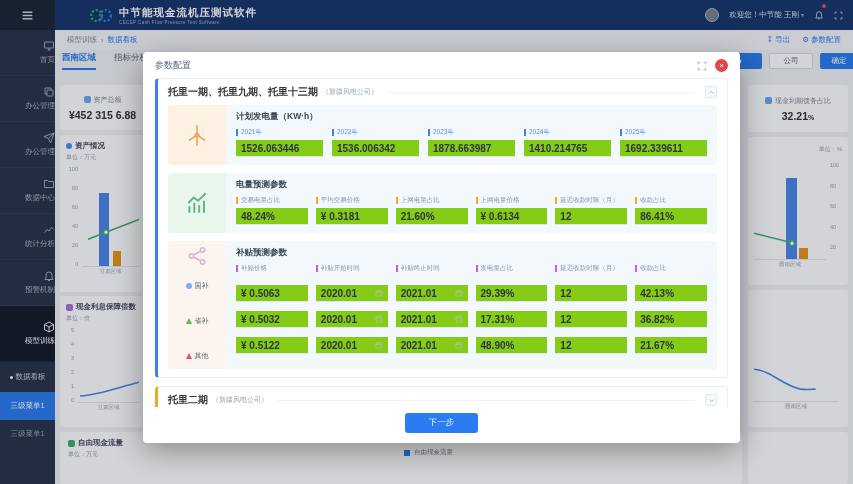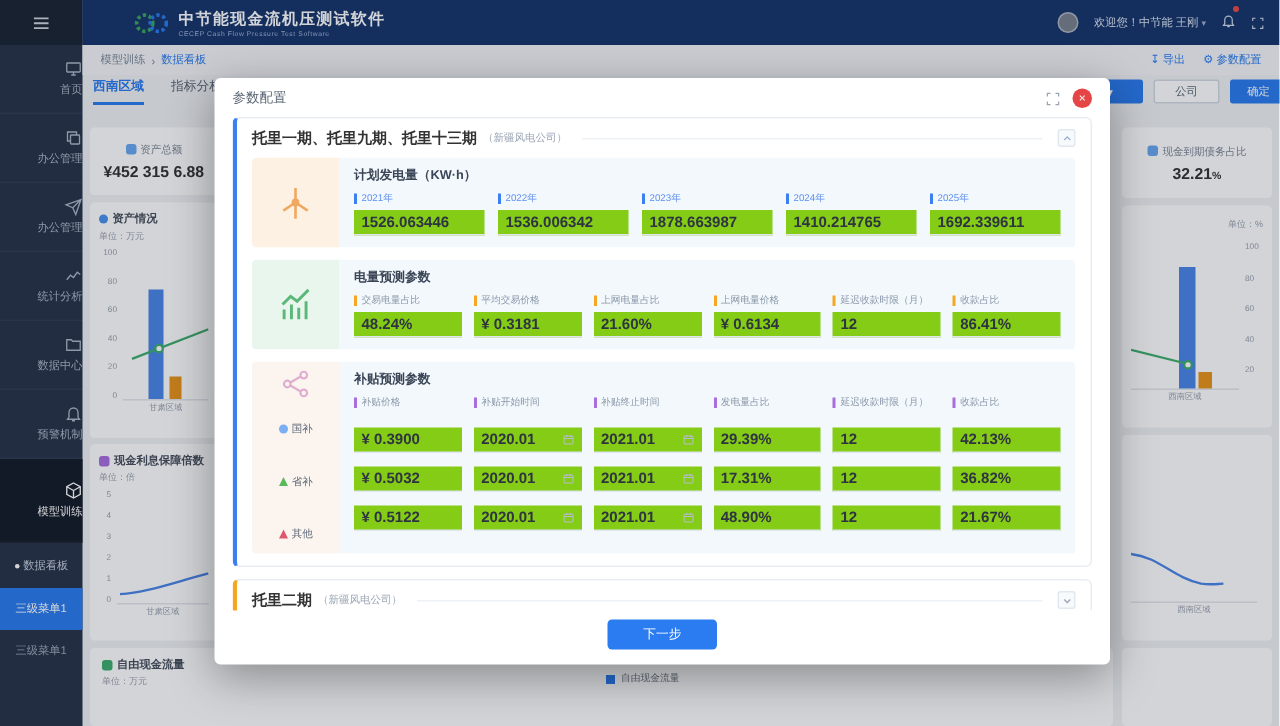--- a/index.html
+++ b/index.html
@@ -131,29 +131,29 @@
       <span>办公管理</span>
     </div>
     <div class="side-item">
       <svg width="12" height="12" viewBox="0 0 24 24" fill="none" stroke-width="1.8">
           <path d="M22 2L11 13M22 2L15 22l-4-9-9-4 20-7z"></path>
         </svg>
       <span>办公管理</span>
     </div>
     <div class="side-item">
       <svg width="12" height="12" viewBox="0 0 24 24" fill="none" stroke-width="1.8">
-          <polyline points="3,17 8,11 12,14 17,7 21,10"></polyline>
-        </svg>
-      <span>统计分析</span>
+          <path d="M3 5h6l2 2h10v12H3V5z"></path>
+        </svg>
+      <span>数据中心</span>
     </div>
     <div class="side-item">
       <svg width="12" height="12" viewBox="0 0 24 24" fill="none" stroke-width="1.8">
-          <path d="M3 5h6l2 2h10v12H3V5z"></path>
-        </svg>
-      <span>数据中心</span>
+          <polyline points="3,17 8,11 12,14 17,7 21,10"></polyline>
+        </svg>
+      <span>统计分析</span>
     </div>
     <div class="side-item">
       <svg width="12" height="12" viewBox="0 0 24 24" fill="none" stroke-width="1.8">
           <path d="M6 16v-6a6 6 0 0112 0v6l2 3H4l2-3z"></path>
           <path d="M10 21h4"></path>
         </svg>
       <span>预警机制</span>
     </div>
     <div class="side-item active">
       <svg width="12" height="12" viewBox="0 0 24 24" fill="none" stroke-width="1.8">
@@ -535,21 +535,21 @@
                 </div>
               <div class="flabel">
                   <span class="bar2 bar-purple"></span>
                   <span>延迟收款时限（月）</span>
                 </div>
               <div class="flabel">
                   <span class="bar2 bar-purple"></span>
                   <span>收款占比</span>
                 </div>
 
-              <div class="fvalue">¥ 0.3900</div>
+              <div class="fvalue">¥ 0.5063</div>
               <div class="fvalue">
                   <span>2020.01</span>
                   <svg width="8" height="8" viewBox="0 0 24 24" fill="none" stroke="#b6bfca" stroke-width="2">
                     <rect x="3" y="5" width="18" height="16" rx="2"></rect>
                     <path d="M3 10h18M8 3v4M16 3v4"></path>
                   </svg>
                 </div>
               <div class="fvalue">
                   <span>2021.01</span>
                   <svg width="8" height="8" viewBox="0 0 24 24" fill="none" stroke="#b6bfca" stroke-width="2">

